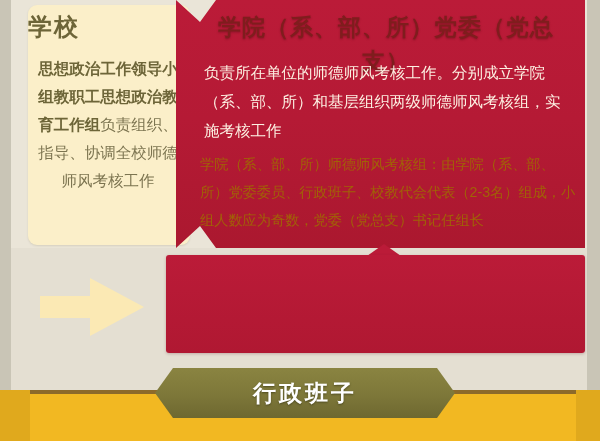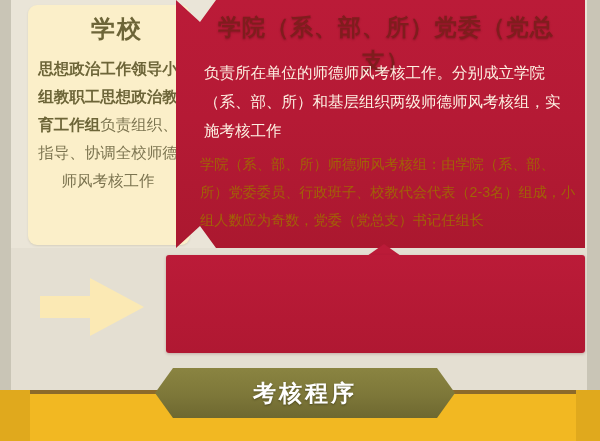--- a/index.html
+++ b/index.html
@@ -16,23 +16,23 @@
   .bg-edge-right{position:absolute;right:0;top:0;width:13px;height:441px;background:#c9c5b6;}
   .bg-upper{position:absolute;left:11px;top:0;width:576px;height:248px;background:#eae5d8;}
 
   
   .cream-card{
     position:absolute;left:28px;top:5px;width:162px;height:240px;
     background:#fbefc9;border-radius:9px;
     box-shadow:0 1px 2px rgba(120,110,80,.18);
   }
   .cream-title{
-    position:absolute;left:36px;top:12px;width:162px;
-    text-align:center;font-size:24px;font-weight:bold;color:#6d6538;
-    letter-spacing:2px;line-height:34px;
+    position:absolute;left:28px;top:12px;width:162px;
+    font-size:24px;font-weight:bold;color:#6d6538;
+    letter-spacing:2px;line-height:34px;font-family:Liberation Mono, monospace;
   }
   .cream-body{
     position:absolute;left:32px;top:55px;width:152px;
     font-size:15.5px;line-height:28px;color:#7c7450;text-align:center;
     letter-spacing:0px;
   }
   .cream-body b{font-weight:bold;color:#6d6538;}
 
   
   .ribbon{
@@ -120,15 +120,15 @@
     <svg width="110" height="70" viewBox="0 0 110 70" xmlns="http://www.w3.org/2000/svg">
       <polygon points="2,24 52,24 52,6 106,35 52,64 52,46 2,46" fill="#fbe9b4"></polygon>
     </svg>
   </div>
 
   <div class="bottom-line"></div>
   <div class="bottom-yellow"></div>
   <div class="bottom-yellow-l"></div>
   <div class="bottom-yellow-r"></div>
   <div class="hexbar"></div>
-  <div class="hexbar-label">考核程序</div>
+  <div class="hexbar-label">行政班子</div>
 
 </div>
 
 </body></html>

